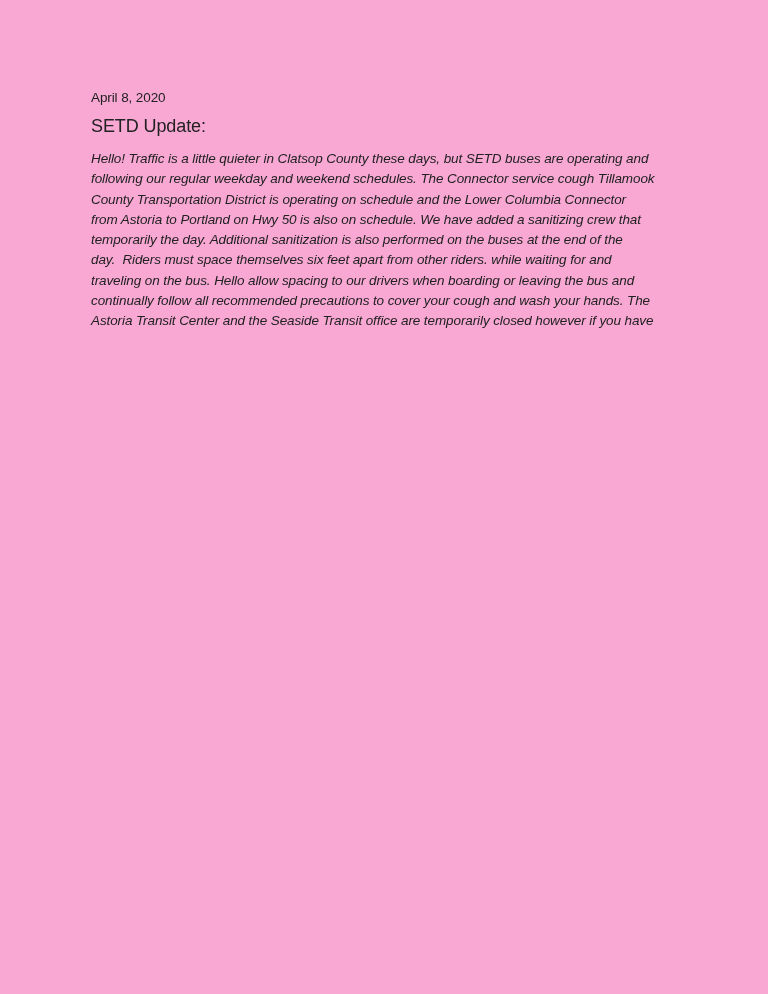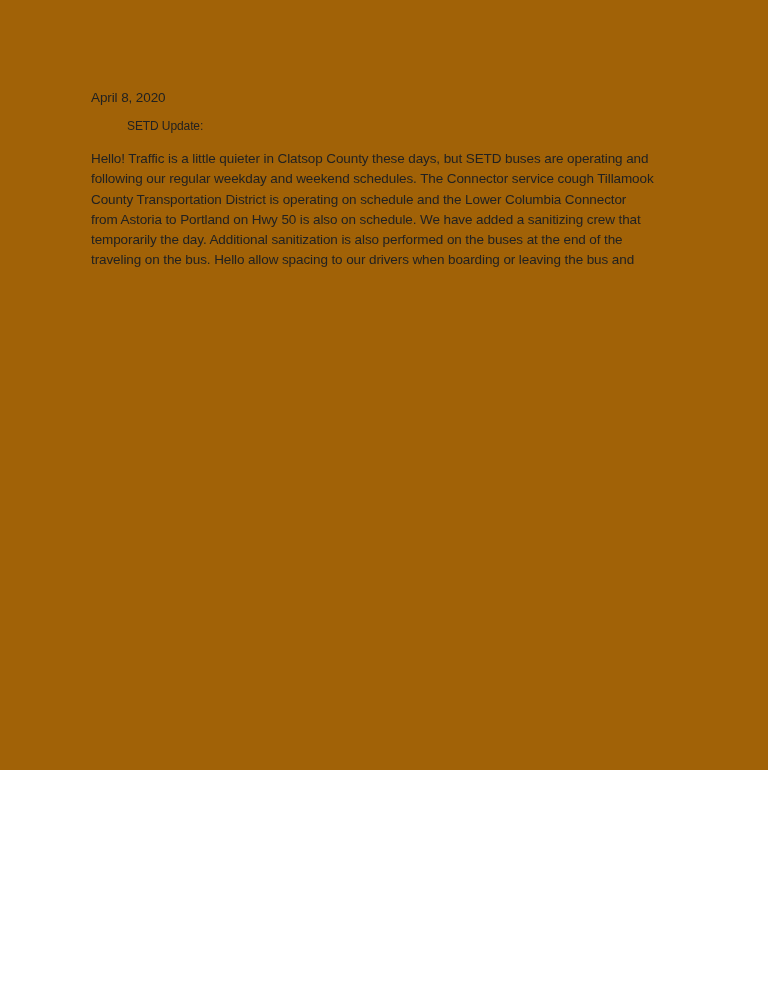--- a/index.html
+++ b/index.html
@@ -3,48 +3,48 @@
 <meta charset="utf-8">
 <style>
   html, body {
     margin: 0;
     padding: 0;
     background: #ffffff;
   }
   .page {
     position: relative;
     width: 768px;
-    height: 770px;
-    background: #a16207;
+    height: 994px;
+    background: #f9a8d4;
     overflow: hidden;
     font-family: "Liberation Sans", sans-serif;
     color: #212121;
   }
   .content {
     position: absolute;
     left: 91px;
     top: 89px;
     right: 60px;
   }
   .date-line {
     font-size: 13.5px;
     line-height: 17px;
     letter-spacing: -0.1px;
     white-space: pre;
   }
   .heading-line {
-    font-size: 12px;
+    font-size: 18px;
     line-height: 17px;
     letter-spacing: -0.1px;
     margin-top: 12px;
     white-space: pre;
-    margin-left: 36px;
   }
   .body-block {
     margin-top: 14px;
+    font-style: italic;
   }
   .body-line {
     font-size: 13.5px;
     line-height: 20.3px;
     letter-spacing: -0.1px;
     white-space: pre;
   }
 </style>
 </head>
 <body>
@@ -52,16 +52,19 @@
 <div class="page">
   <div class="content">
     <div class="date-line">April 8, 2020</div>
     <div class="heading-line">SETD Update:</div>
     <div class="body-block">
         <div class="body-line">Hello! Traffic is a little quieter in Clatsop County these days, but SETD buses are operating and</div>
         <div class="body-line">following our regular weekday and weekend schedules. The Connector service cough Tillamook</div>
         <div class="body-line">County Transportation District is operating on schedule and the Lower Columbia Connector</div>
         <div class="body-line">from Astoria to Portland on Hwy 50 is also on schedule. We have added a sanitizing crew that</div>
         <div class="body-line">temporarily the day. Additional sanitization is also performed on the buses at the end of the</div>
+        <div class="body-line">day.  Riders must space themselves six feet apart from other riders. while waiting for and</div>
         <div class="body-line">traveling on the bus. Hello allow spacing to our drivers when boarding or leaving the bus and</div>
+        <div class="body-line">continually follow all recommended precautions to cover your cough and wash your hands. The</div>
+        <div class="body-line">Astoria Transit Center and the Seaside Transit office are temporarily closed however if you have</div>
       </div>
   </div>
 </div>
 
 </body></html>

